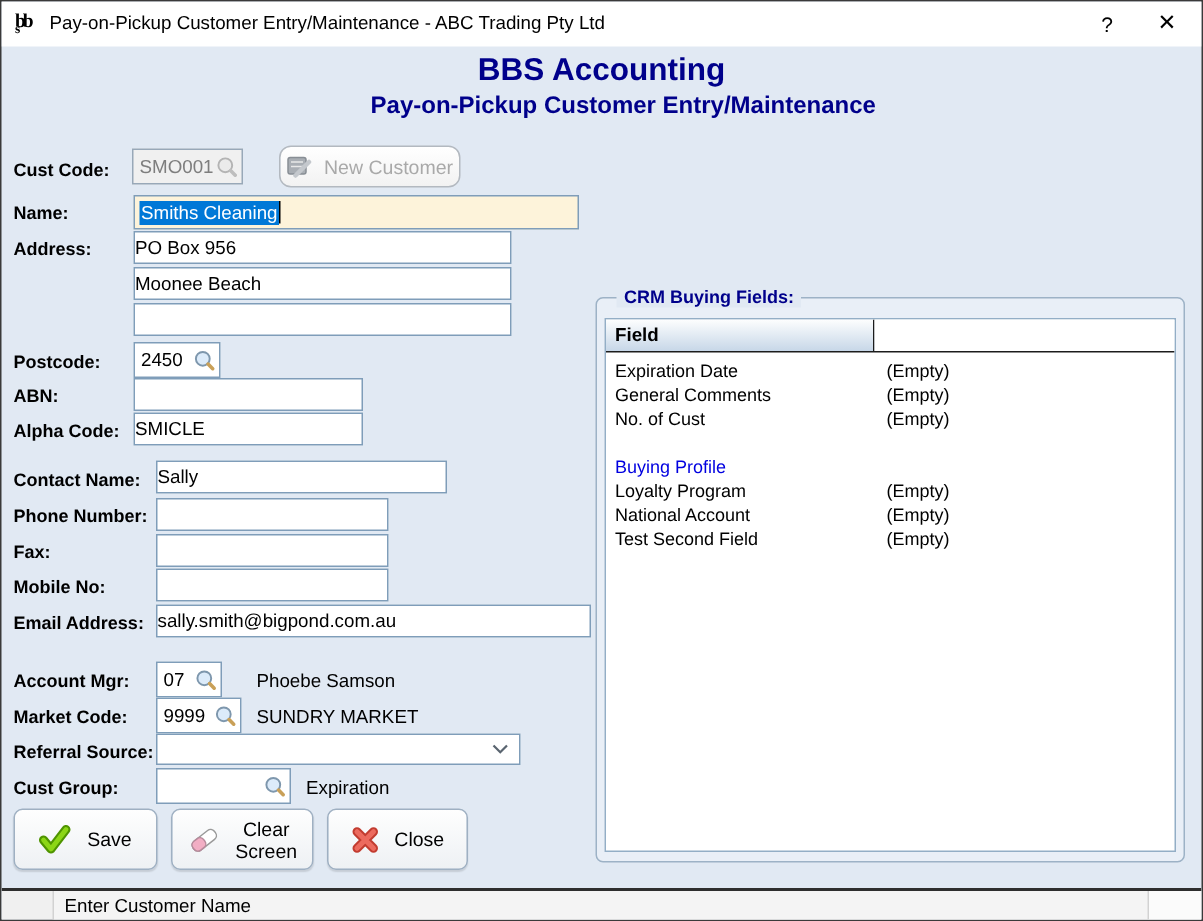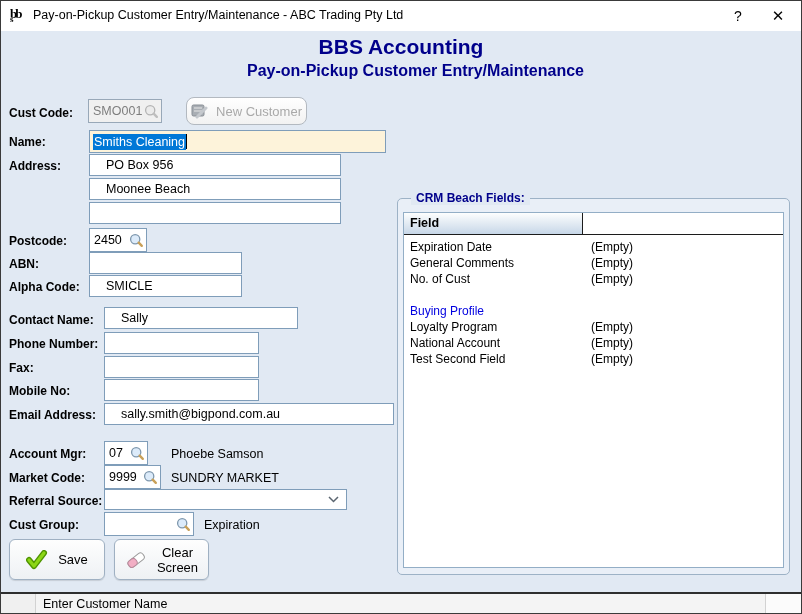--- a/index.html
+++ b/index.html
@@ -18,21 +18,21 @@
   .tb-btn{position:absolute;top:0;width:38px;height:30px;text-align:center;line-height:30px;font-size:14px;cursor:default;}
   .tb-help{right:44px;}
   .tb-close{right:4px;font-size:15px;}
   
   .h1{position:absolute;left:0;top:34px;width:100%;text-align:center;font-size:21px;font-weight:bold;color:#00008b;}
   .h2{position:absolute;left:0;top:61px;width:100%;text-align:center;font-size:16px;font-weight:bold;color:#00008b;padding-left:29px;}
   
   .lbl{position:absolute;font-size:12px;font-weight:bold;white-space:nowrap;}
   .input{
     position:absolute;height:22px;border:1px solid #7f9db9;background:#fff;
-    font-family:"Liberation Sans",sans-serif;font-size:12.5px;padding:0 16px;color:#000;
+    font-family:"Liberation Sans",sans-serif;font-size:12.5px;padding:0 0;color:#000;
   }
   .fieldbox{
     position:absolute;border:1px solid #7f9db9;background:#fff;height:24px;
     font-size:12.5px;display:flex;align-items:center;padding-left:4px;
   }
   .fieldbox .mag{margin-left:auto;margin-right:2px;flex:none;}
   .fieldbox.disabled{background:#f0f0f0;border-color:#98a8b8;color:#7e7e7e;}
   .fieldbox.disabled .mag{filter:grayscale(1) opacity(.65);}
   .namefield{
     position:absolute;left:88px;top:129px;width:297px;height:23px;
@@ -219,21 +219,21 @@
     <span class="mag">
       <svg width="15" height="15" viewBox="0 0 15 15">
           <circle cx="6.2" cy="6.2" r="4.6" fill="#dcebfa" stroke="#7e97ad" stroke-width="1.3"></circle>
           <line x1="9.7" y1="9.7" x2="12.8" y2="12.8" stroke="#c9a058" stroke-width="2.4" stroke-linecap="round"></line>
         </svg>
     </span>
   </div>
   <div class="disp" style="left:203px;top:517px;">Expiration</div>
 
   <div class="groupbox"></div>
-  <div class="grouplabel">CRM Beach Fields:</div>
+  <div class="grouplabel">CRM Buying Fields:</div>
   <div class="crmtable">
     <div class="crmhead">
       <div class="hc hc-field">Field</div>
       <div class="hc-gutter"></div>
     </div>
     <div class="crmrows">
       <div class="crmrow">
         <div class="cf">Expiration Date</div>
           <div class="cd">(Empty)</div>
       </div>
@@ -282,20 +282,29 @@
       <svg width="22" height="20" viewBox="0 0 22 20">
           <g transform="rotate(-38 11 10)">
             <rect x="2" y="6.5" width="18" height="7.5" rx="3.2" fill="#ffffff" stroke="#9a9a9a"></rect>
             <rect x="2" y="6.5" width="9" height="7.5" rx="3.2" fill="#f2aec4" stroke="#b78a9b"></rect>
           </g>
         </svg>
     </span>
     <span class="txt">Clear
 Screen</span>
   </div>
+  <div class="btn btn-close">
+    <span>
+      <svg width="19" height="18" viewBox="0 0 19 18">
+          <path d="M4 3.5 L15 14.5 M15 3.5 L4 14.5" fill="none" stroke="#c23c30" stroke-width="6" stroke-linecap="round"></path>
+          <path d="M4 3.5 L15 14.5 M15 3.5 L4 14.5" fill="none" stroke="#ec6a5e" stroke-width="3.4" stroke-linecap="round"></path>
+        </svg>
+    </span>
+    <span class="txt">Close</span>
+  </div>
 
   <div class="statusbar">
     <div class="sb-left"></div>
     <div class="sb-main">Enter Customer Name</div>
     <div class="sb-right"></div>
   </div>
 
 </div>
 
 </body></html>

